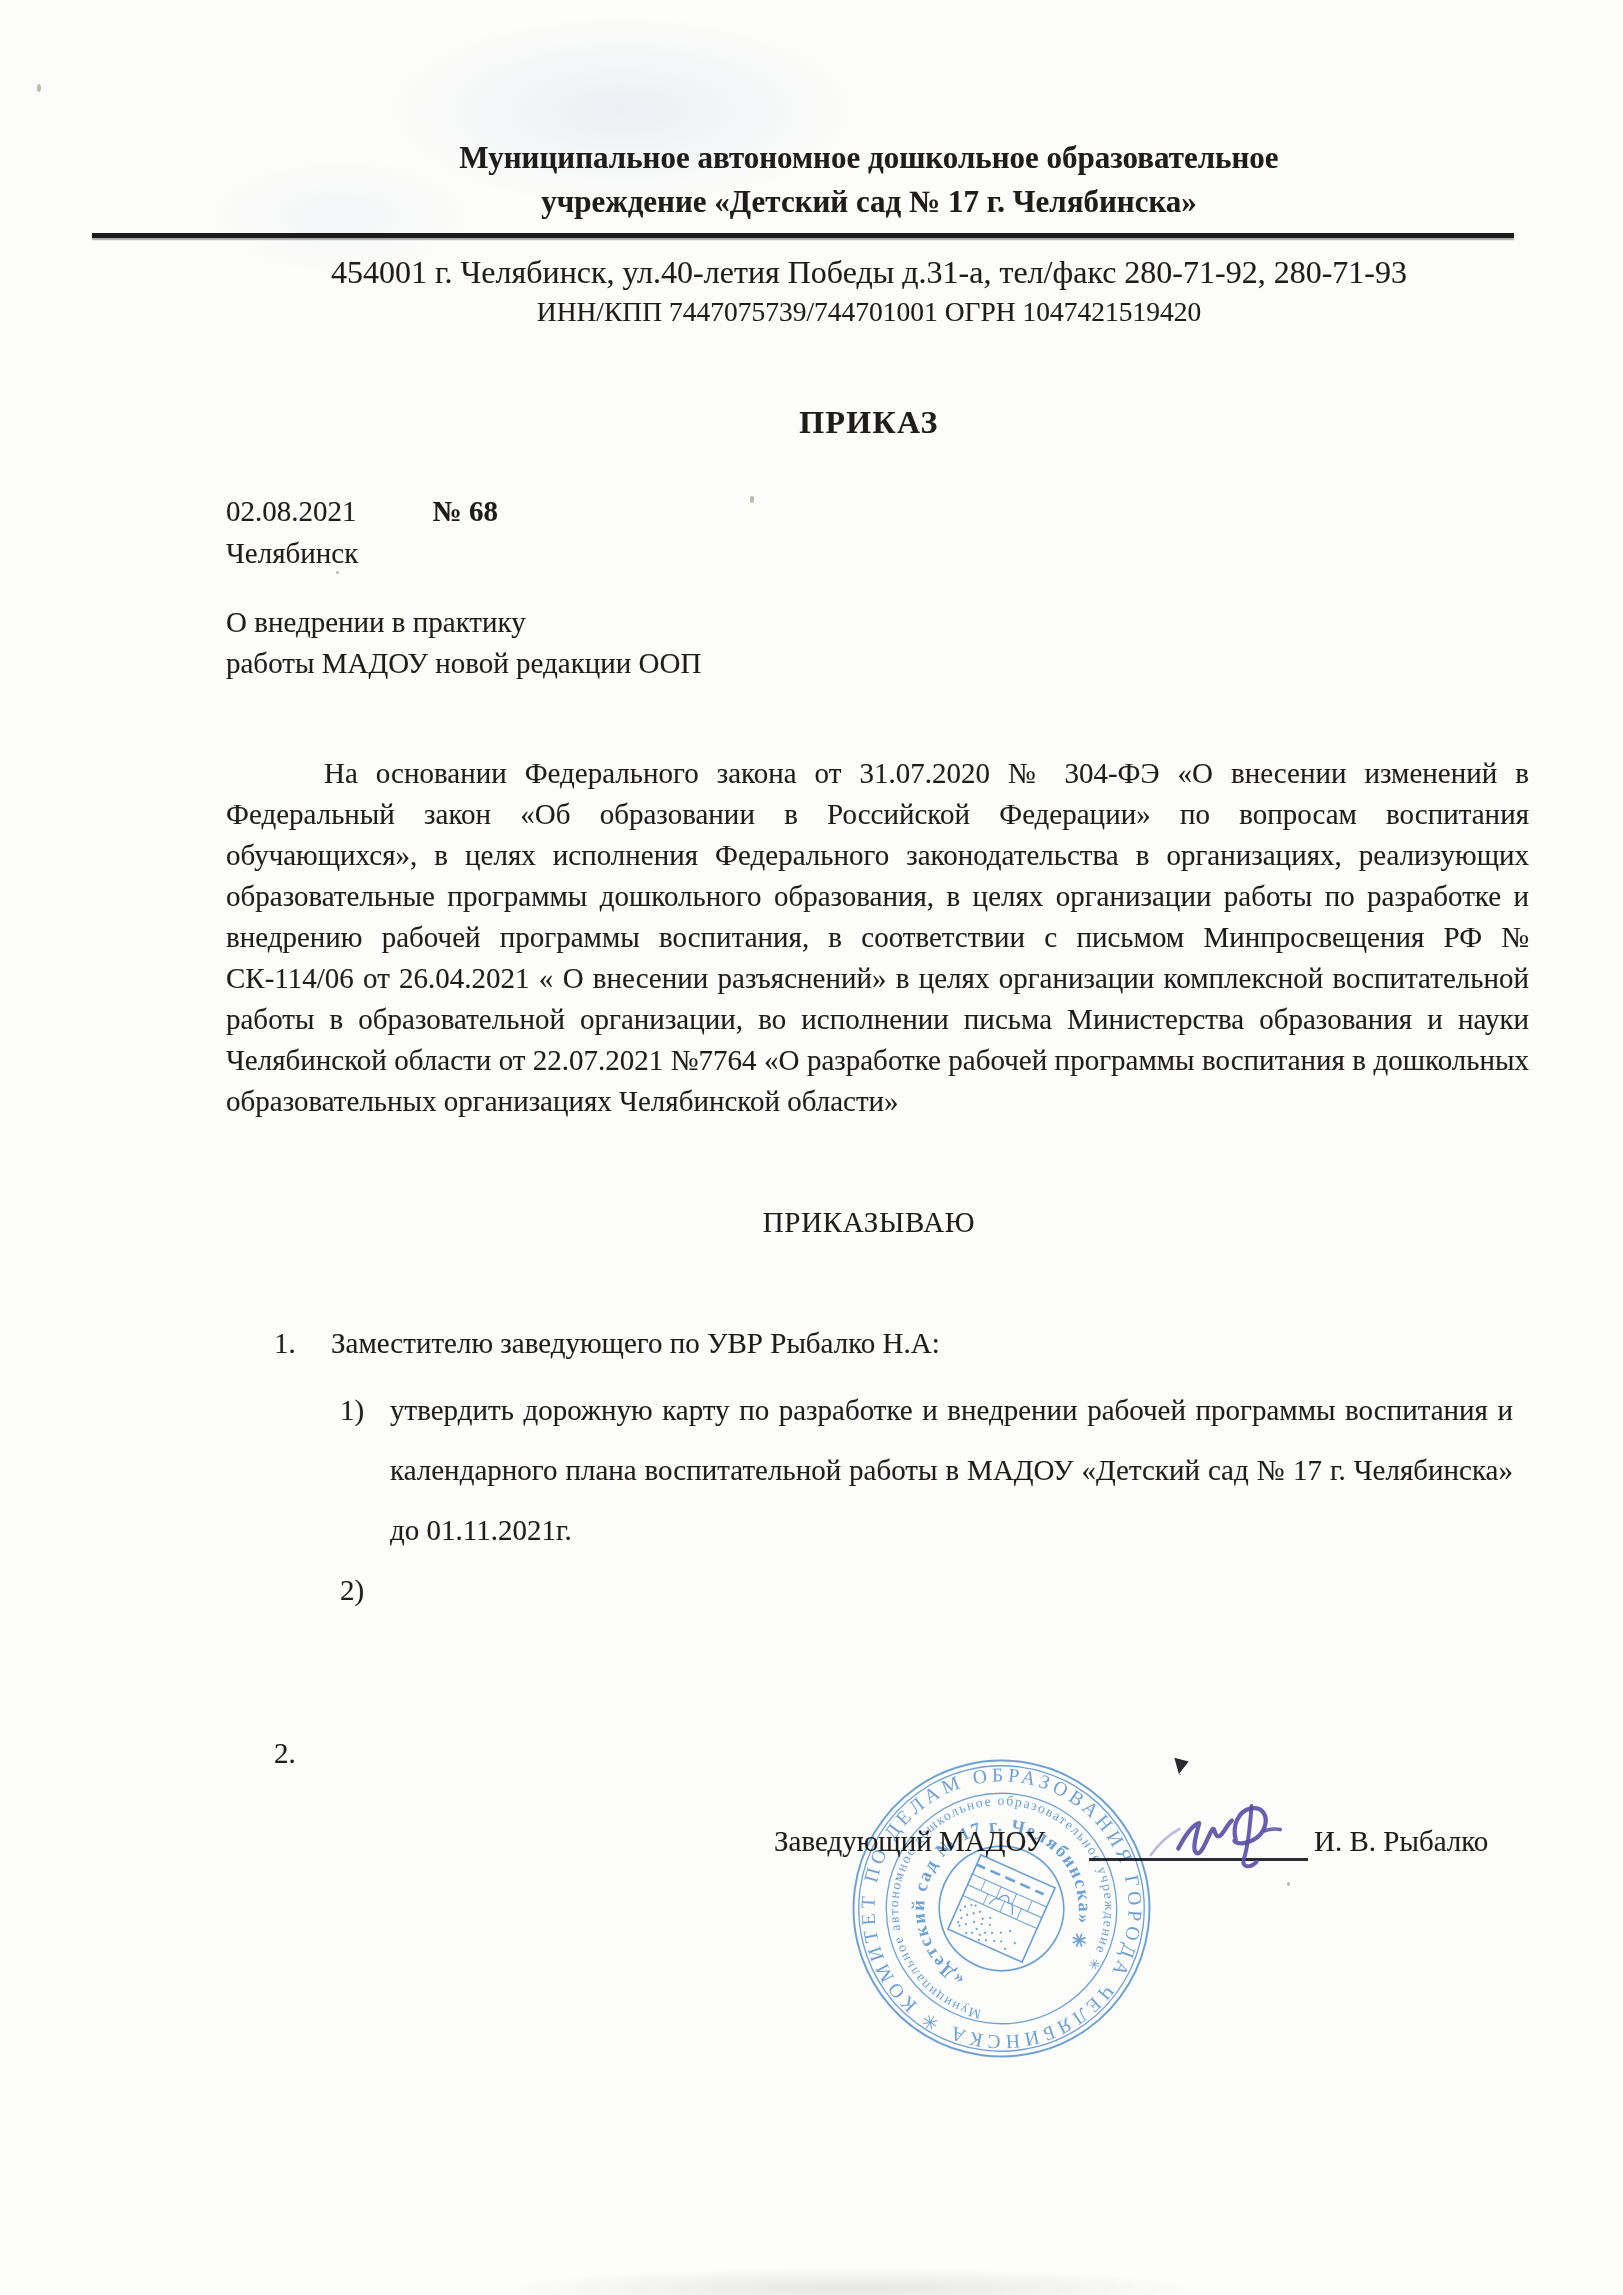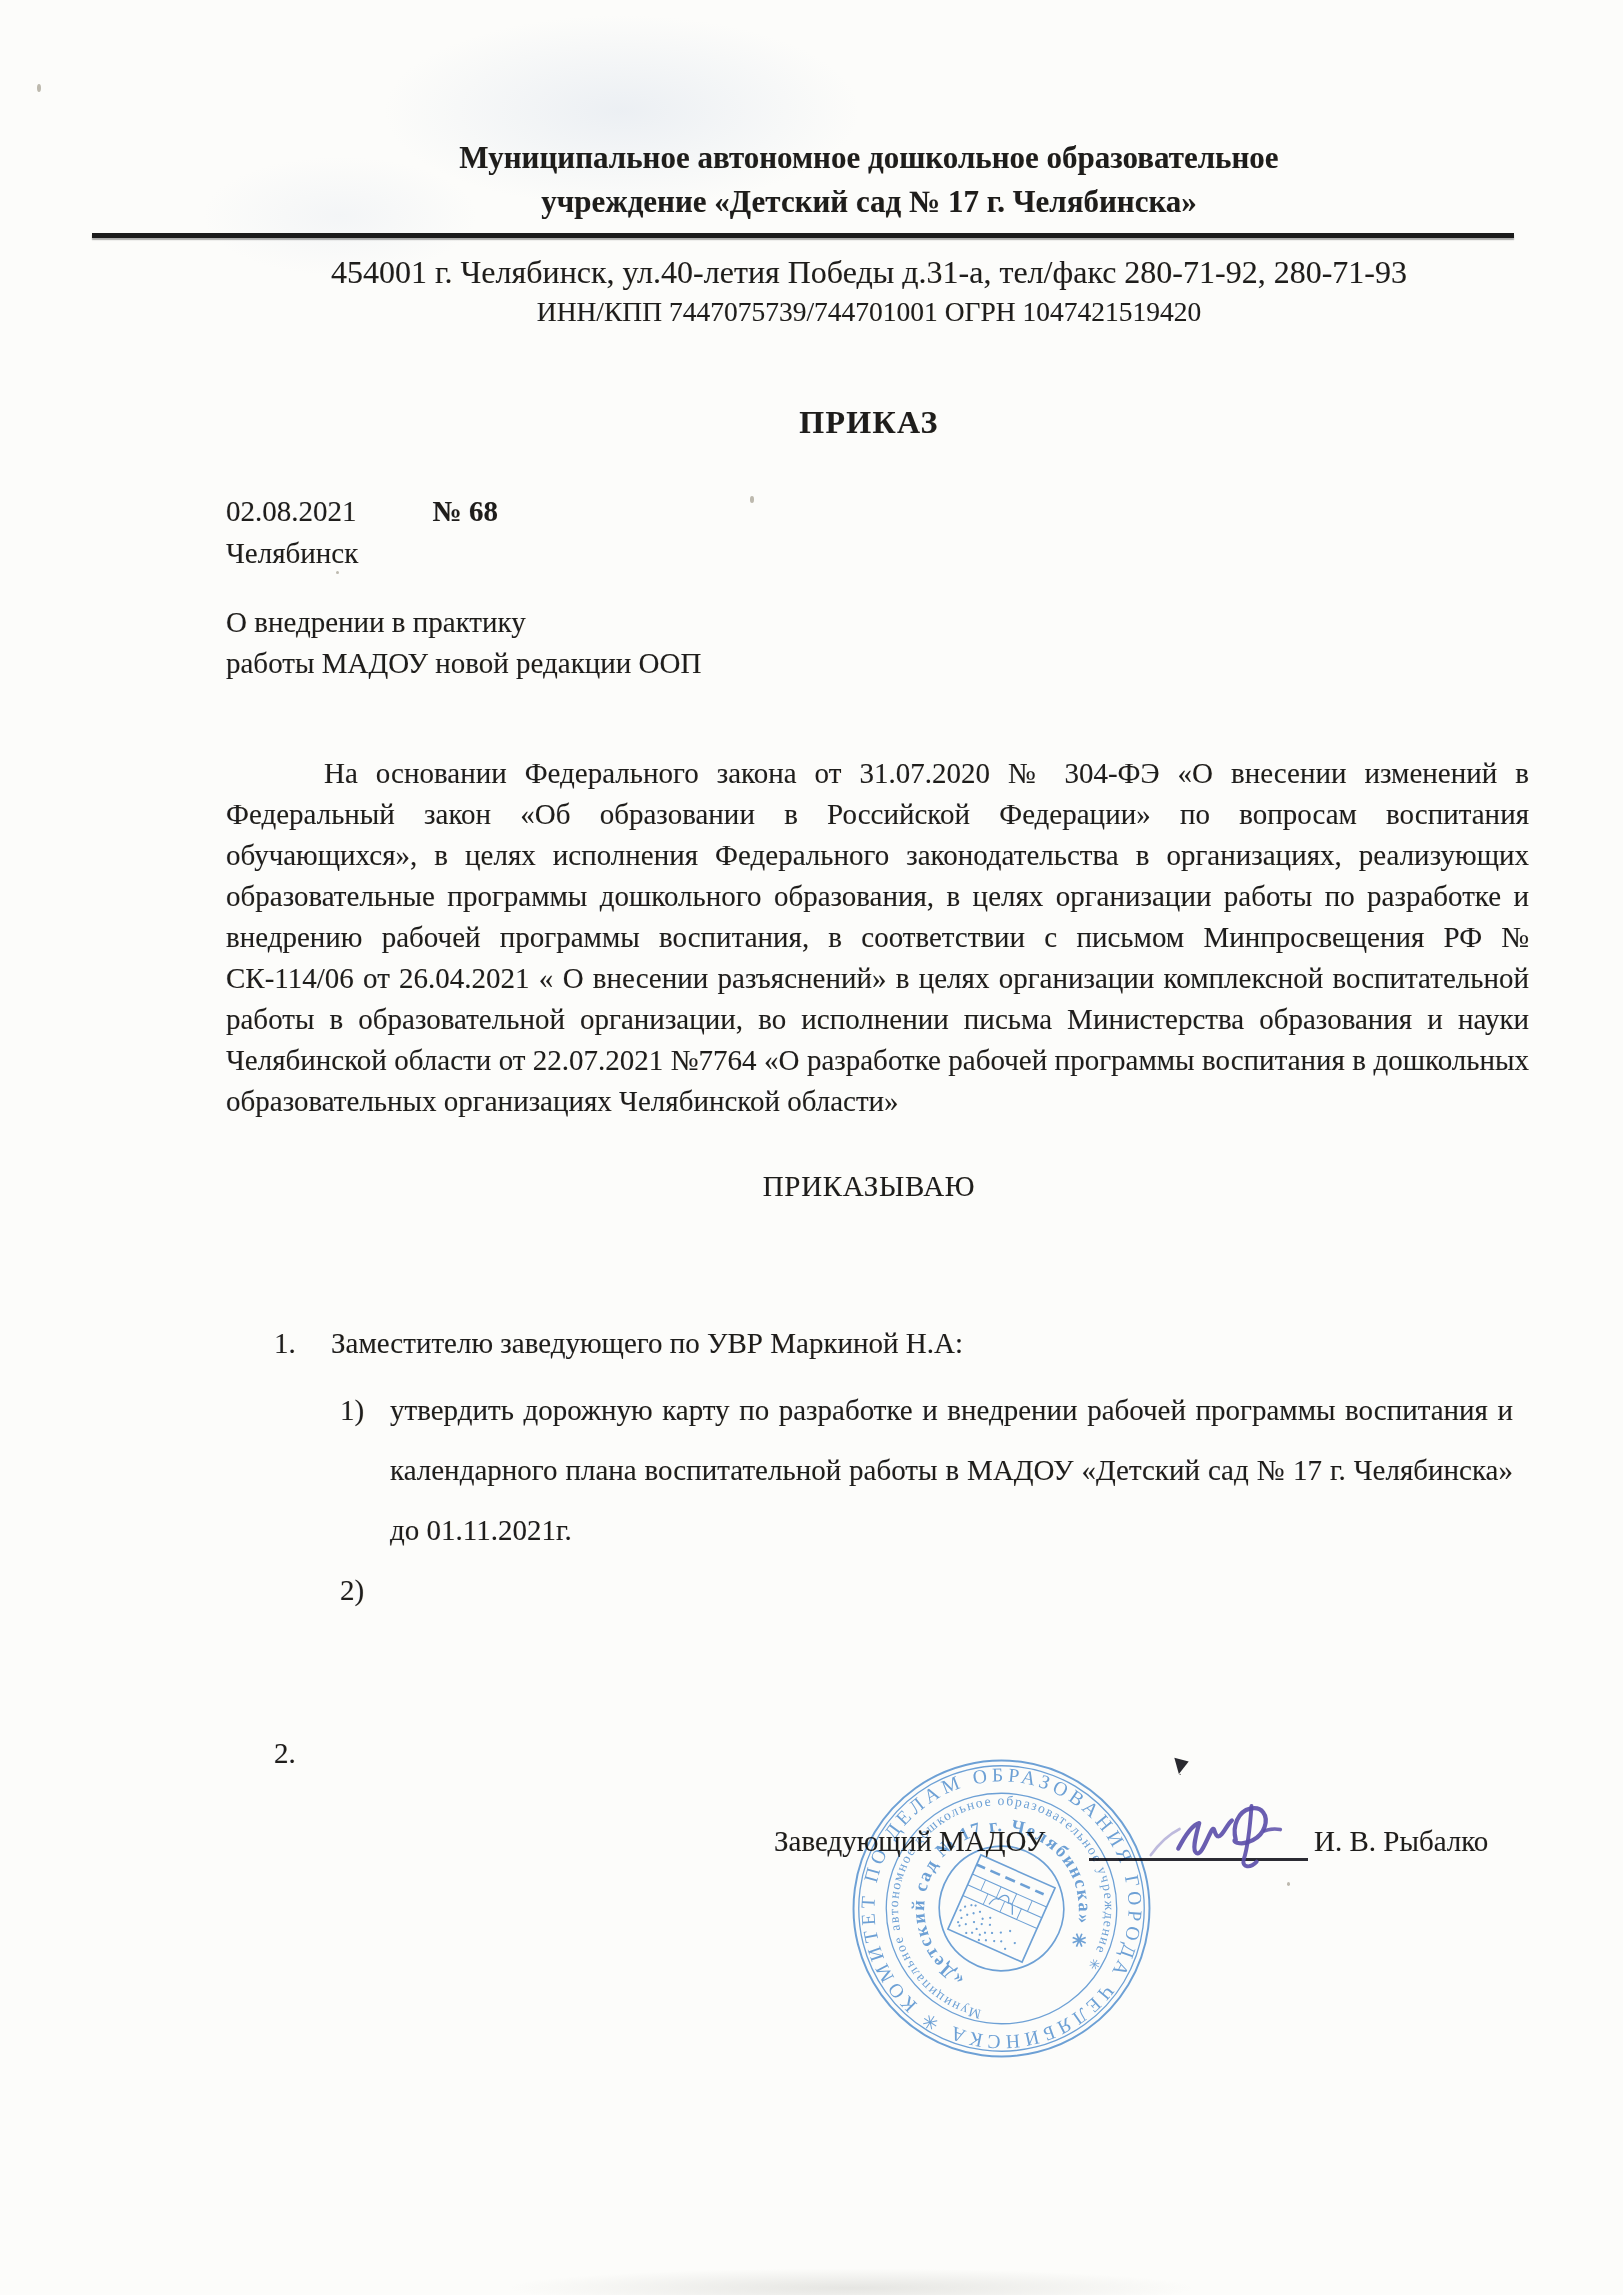--- a/index.html
+++ b/index.html
@@ -32,21 +32,21 @@
   .daterow{left:226px;top:491px;}
   .num{margin-left:76px;}
   .city{left:226px;top:533px;}
   .subj1{left:226px;top:602px;}
   .subj2{left:226px;top:643px;}
   .preamble{
     position:absolute;left:226px;top:753px;width:1303px;
     margin:0;text-align:justify;text-indent:98px;
     white-space:normal;
   }
-  .orderword{top:1166px;font-size:29px;letter-spacing:0.7px;}
+  .orderword{top:1202px;font-size:29px;letter-spacing:0.7px;}
   .li-marker{position:absolute;}
   .li-text{position:absolute;}
   .subtext{
     position:absolute;width:1123px;left:390px;
     text-align:justify;line-height:60px;white-space:normal;
   }
   .sigrole{left:774px;top:1821px;}
   .signame{left:1314px;top:1821px;}
   .sigline{position:absolute;left:1089px;top:1858px;width:219px;height:2.6px;background:#2b2b33;}
   .stamp{
@@ -77,21 +77,21 @@
   <div class="t txt city">Челябинск</div>
 
   <div class="t txt subj1">О внедрении в практику</div>
   <div class="t txt subj2">работы МАДОУ новой редакции ООП</div>
 
   <p class="preamble txt">На основании Федерального закона от 31.07.2020 № 304-ФЭ «О внесении изменений в Федеральный закон «Об образовании в Российской Федерации» по вопросам воспитания обучающихся», в целях исполнения Федерального законодательства в организациях, реализующих образовательные программы дошкольного образования, в целях организации работы по разработке и внедрению рабочей программы воспитания, в соответствии с письмом Минпросвещения РФ № СК-114/06 от 26.04.2021 « О внесении разъяснений» в целях организации комплексной воспитательной работы в образовательной организации, во исполнении письма Министерства образования и науки Челябинской области от 22.07.2021 №7764 «О разработке рабочей программы воспитания в дошкольных образовательных организациях Челябинской области»</p>
 
   <div class="t txt center-col orderword">ПРИКАЗЫВАЮ</div>
 
   <div class="li-marker txt" style="left:274px;top:1323px;">1.</div>
-  <div class="li-text txt" style="left:331px;top:1323px;">Заместителю заведующего по УВР Маркиной Н.А:</div>
+  <div class="li-text txt" style="left:331px;top:1323px;">Заместителю заведующего по УВР Рыбалко Н.А:</div>
 
   <div class="li-marker txt" style="left:340px;top:1380px;line-height:60px;">1)</div>
   <div class="subtext txt" style="top:1380px;">утвердить дорожную карту по разработке и внедрении рабочей программы воспитания и календарного плана воспитательной работы в МАДОУ «Детский сад № 17 г. Челябинска» до 01.11.2021г.</div>
 
   <div class="li-marker txt" style="left:340px;top:1560px;line-height:60px;">2)</div>
 
   <div class="li-marker txt" style="left:274px;top:1733px;">2.</div>
 
   <div class="t txt sigrole">Заведующий МАДОУ</div>
   <div class="sigline"></div>

